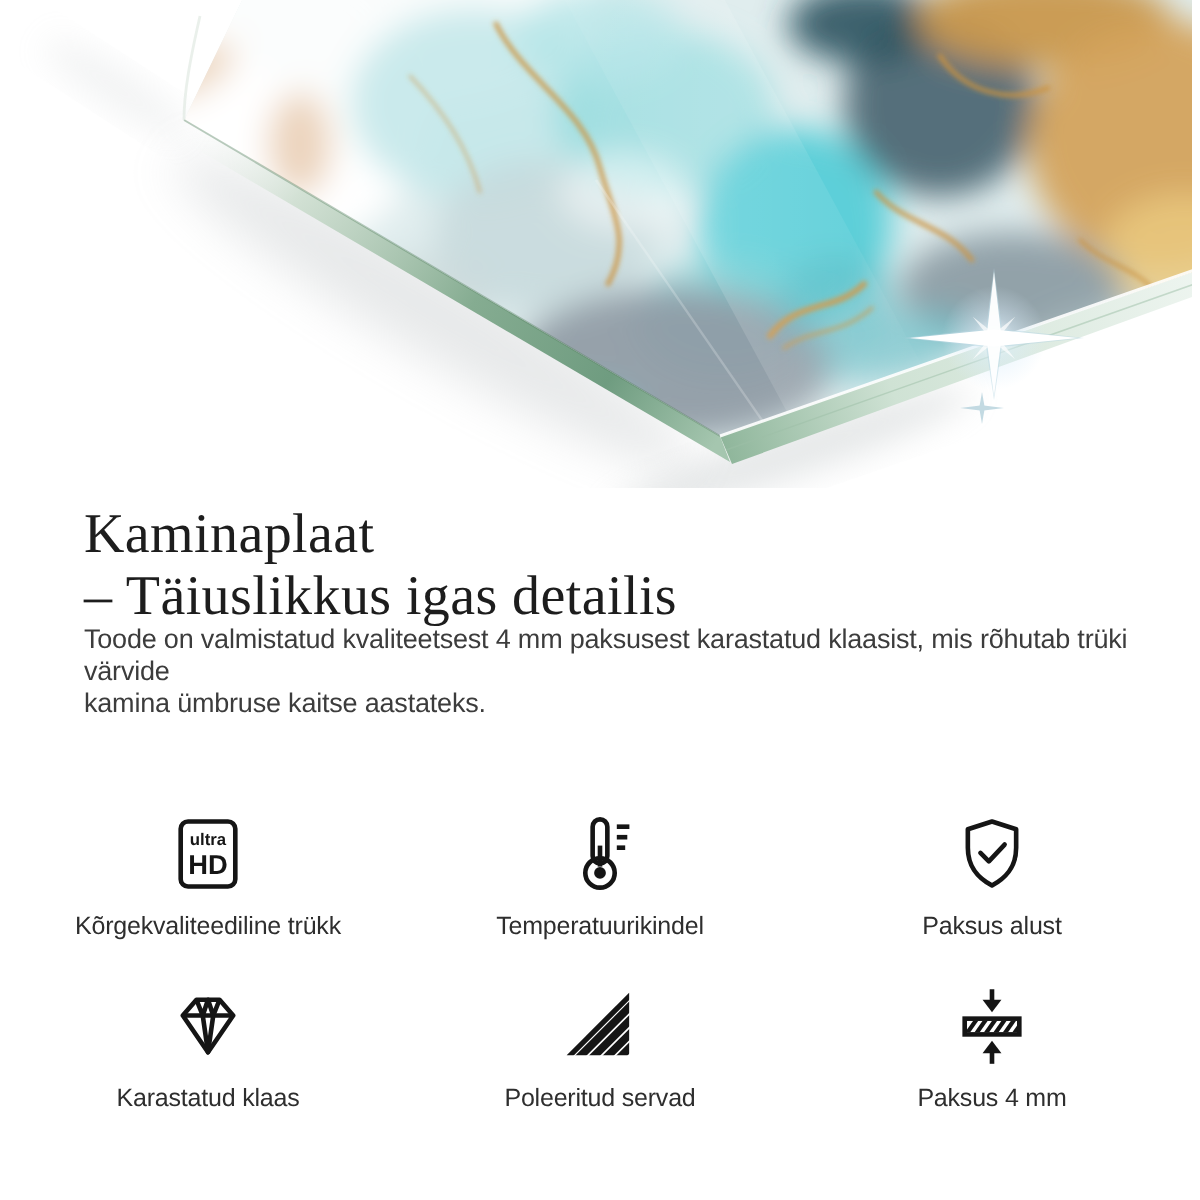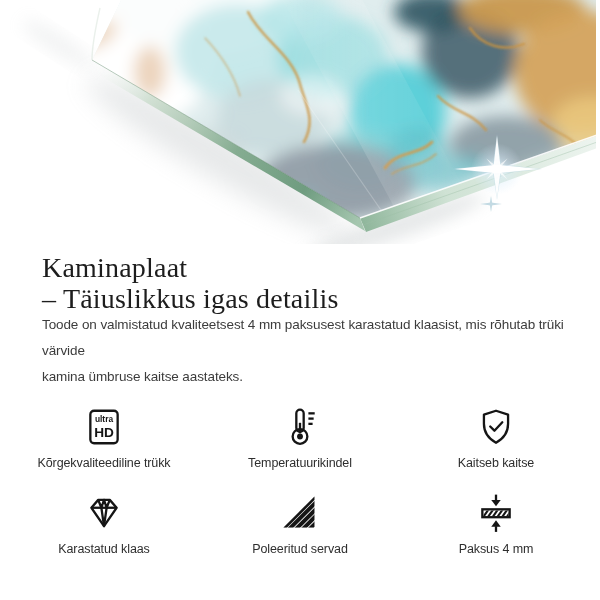--- a/index.html
+++ b/index.html
@@ -2,21 +2,21 @@
 <html><head>
 <meta charset="utf-8">
 <style>
   html,body{margin:0;padding:0;background:#ffffff;}
   .stage{position:relative;width:596px;height:600px;background:#ffffff;overflow:hidden;
          font-family:"Liberation Sans",sans-serif;}
   .hero{position:absolute;top:0;left:0;display:block;}
   .title{position:absolute;left:42px;top:233px;font-family:"Liberation Serif",serif;
          font-size:28px;line-height:31.5px;color:#1d1d1d;font-weight:400;letter-spacing:.2px;}
   .title span{display:block;}
-  .desc{position:absolute;left:42px;top:312px;width:545px;font-size:13.5px;line-height:26px;
+  .desc{position:absolute;left:42px;top:312px;width:545px;font-size:13.5px;line-height:16px;
         color:#3c3c3c;letter-spacing:-.1px;}
   .features{position:absolute;left:6px;top:404px;width:588px;display:grid;
             grid-template-columns:repeat(3,1fr);row-gap:20px;}
   .feature{display:flex;flex-direction:column;align-items:center;}
   .icon-box{height:46px;display:flex;align-items:center;justify-content:center;}
   .feature-label{margin-top:6px;font-size:12.5px;color:#2e2e2e;letter-spacing:-.1px;text-align:center;}
   .fi{stroke:#151515;fill:none;stroke-width:2.2;}
   .fi-fill{fill:#151515;stroke:none;}
 </style>
 </head>
@@ -175,21 +175,21 @@
       <div class="feature-label">Temperatuurikindel</div>
     </div>
 
     <div class="feature">
       <div class="icon-box">
         <svg width="42" height="42" viewBox="0 0 40 40">
           <path class="fi" d="M20,4.5 L31.5,8.2 L31.5,17 C31.5,26.5 26.5,31.5 20,35 C13.5,31.5 8.5,26.5 8.5,17 L8.5,8.2 Z" stroke-linejoin="round"></path>
           <path class="fi" d="M14.5,19.5 L18.5,23.5 L26,15.5" stroke-width="2.4" stroke-linecap="round" stroke-linejoin="round"></path>
         </svg>
       </div>
-      <div class="feature-label">Kaitseb kaitse</div>
+      <div class="feature-label">Paksus alust</div>
     </div>
 
     <div class="feature">
       <div class="icon-box">
         <svg width="44" height="42" viewBox="0 0 40 40">
           <g class="fi" stroke-width="2" stroke-linejoin="round">
             <path d="M8,15 L14.5,7.5 L25.5,7.5 L32,15 L20,32.5 Z"></path>
             <path d="M8,15 L32,15"></path>
             <path d="M14.5,7.5 L17.5,15 L20,7.5 L22.5,15 L25.5,7.5"></path>
             <path d="M17.5,15 L20,32.5 L22.5,15"></path>

